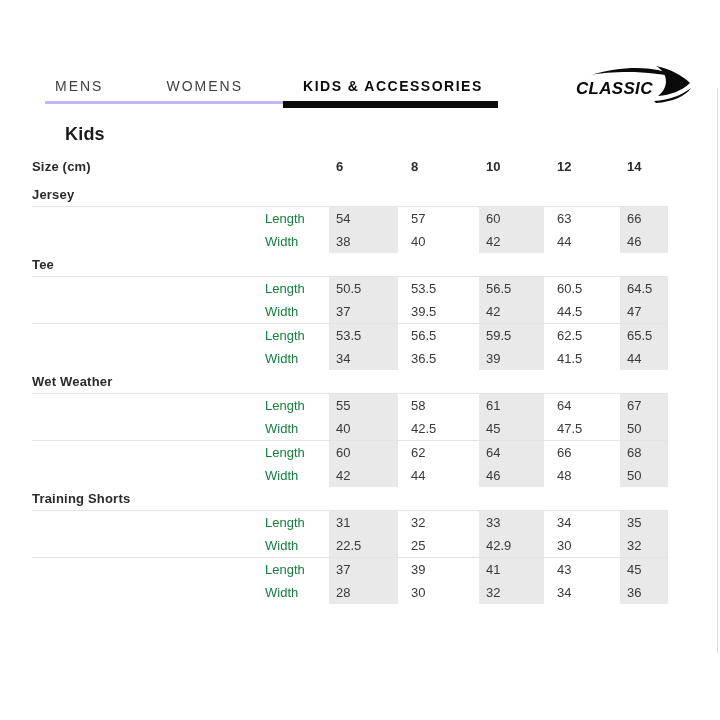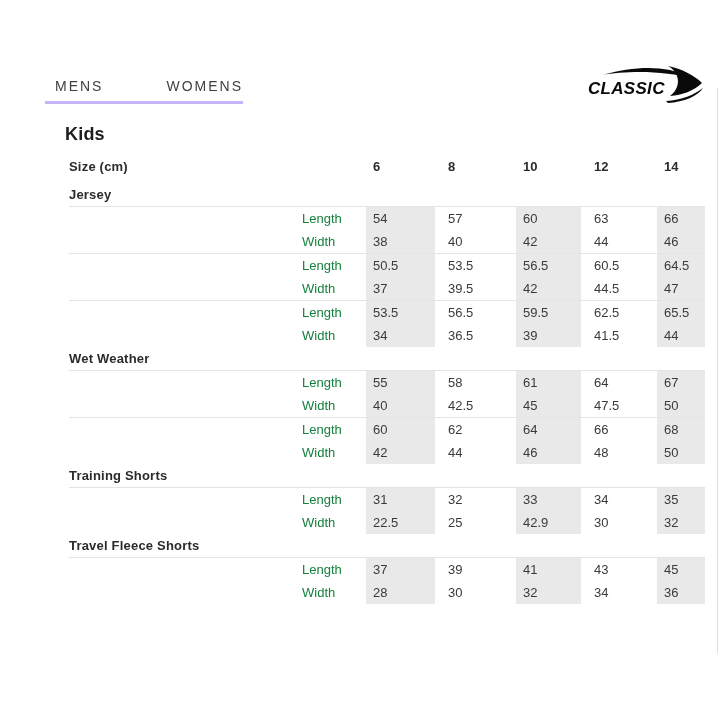--- a/index.html
+++ b/index.html
@@ -45,36 +45,36 @@
     position:absolute;
     left:0; right:0;
     top:23px;
     height:7px;
     background:#0b0b0b;
   }
 
   .brand-logo {
     position:absolute;
     top:63px;
-    left:582px;
+    left:570px;
     width:132px;
     height:44px;
   }
 
   
   .page-heading {
     margin:20px 0 0 65px;
     font-size:18px;
     font-weight:600;
     color:#1c1c1c;
     letter-spacing:.2px;
   }
 
   
-  .size-chart { margin:9px 0 0 69px; width:636px; }
+  .size-chart { margin:9px 0 0 32px; width:636px; }
 
   .trow {
     display:grid;
     grid-template-columns:297px 75px 75px 71px 70px 48px;
     height:23px;
     align-items:center;
   }
   .thead { height:24px; margin-bottom:5px; }
 
   .lcell {
@@ -124,20 +124,24 @@
     height:565px;
     background:#dedede;
   }
 </style>
 </head>
 <body>
 
 <nav class="tabs">
   <div class="tab tab-mens">MENS</div>
   <div class="tab tab-womens">WOMENS</div>
+  <div class="tab tab-kids">
+    <span>KIDS &amp; ACCESSORIES</span>
+    <span class="active-bar"></span>
+  </div>
 </nav>
 
 <div class="brand-logo">
   <svg viewBox="0 0 132 44" width="132" height="44">
     <path fill="#0a0a0a" d="M20 12 C 45 5 68 3 88 7 C 96 9 104 12 110 16 C 96 11 76 9 58 9 C 44 9 30 10 20 12 Z"></path>
     <path fill="#0a0a0a" d="M86 3 C 100 6 112 12 120 20 C 112 28 100 32 88 33 C 98 26 100 11 86 3 Z"></path>
     <path fill="#0a0a0a" d="M84 38 C 100 37 112 32 121 25 C 116 33 102 39 86 40 Z"></path>
     <text x="6" y="31" font-size="17" font-style="italic" font-weight="bold" fill="#0a0a0a" letter-spacing="0.3">CLASSIC</text>
   </svg>
 </div>
@@ -168,20 +172,21 @@
           <div class="lcell">Width</div>
           <div class="vcell shade">38</div>
           <div class="vcell">40</div>
           <div class="vcell shade">42</div>
           <div class="vcell">44</div>
           <div class="vcell shade last">46</div>
         </div>
       </div>
     </div>
     <div class="group">
+      <div class="group-title">Tee</div>
       <div class="group-rows">
         <div class="trow">
           <div class="lcell">Length</div>
           <div class="vcell shade">50.5</div>
           <div class="vcell">53.5</div>
           <div class="vcell shade">56.5</div>
           <div class="vcell">60.5</div>
           <div class="vcell shade last">64.5</div>
         </div>
         <div class="trow">
@@ -270,21 +275,20 @@
           <div class="lcell">Width</div>
           <div class="vcell shade">22.5</div>
           <div class="vcell">25</div>
           <div class="vcell shade">42.9</div>
           <div class="vcell">30</div>
           <div class="vcell shade last">32</div>
         </div>
       </div>
     </div>
     <div class="group">
-      <div class="group-title">Travel Fleece Shorts</div>
       <div class="group-rows">
         <div class="trow">
           <div class="lcell">Length</div>
           <div class="vcell shade">37</div>
           <div class="vcell">39</div>
           <div class="vcell shade">41</div>
           <div class="vcell">43</div>
           <div class="vcell shade last">45</div>
         </div>
         <div class="trow">

